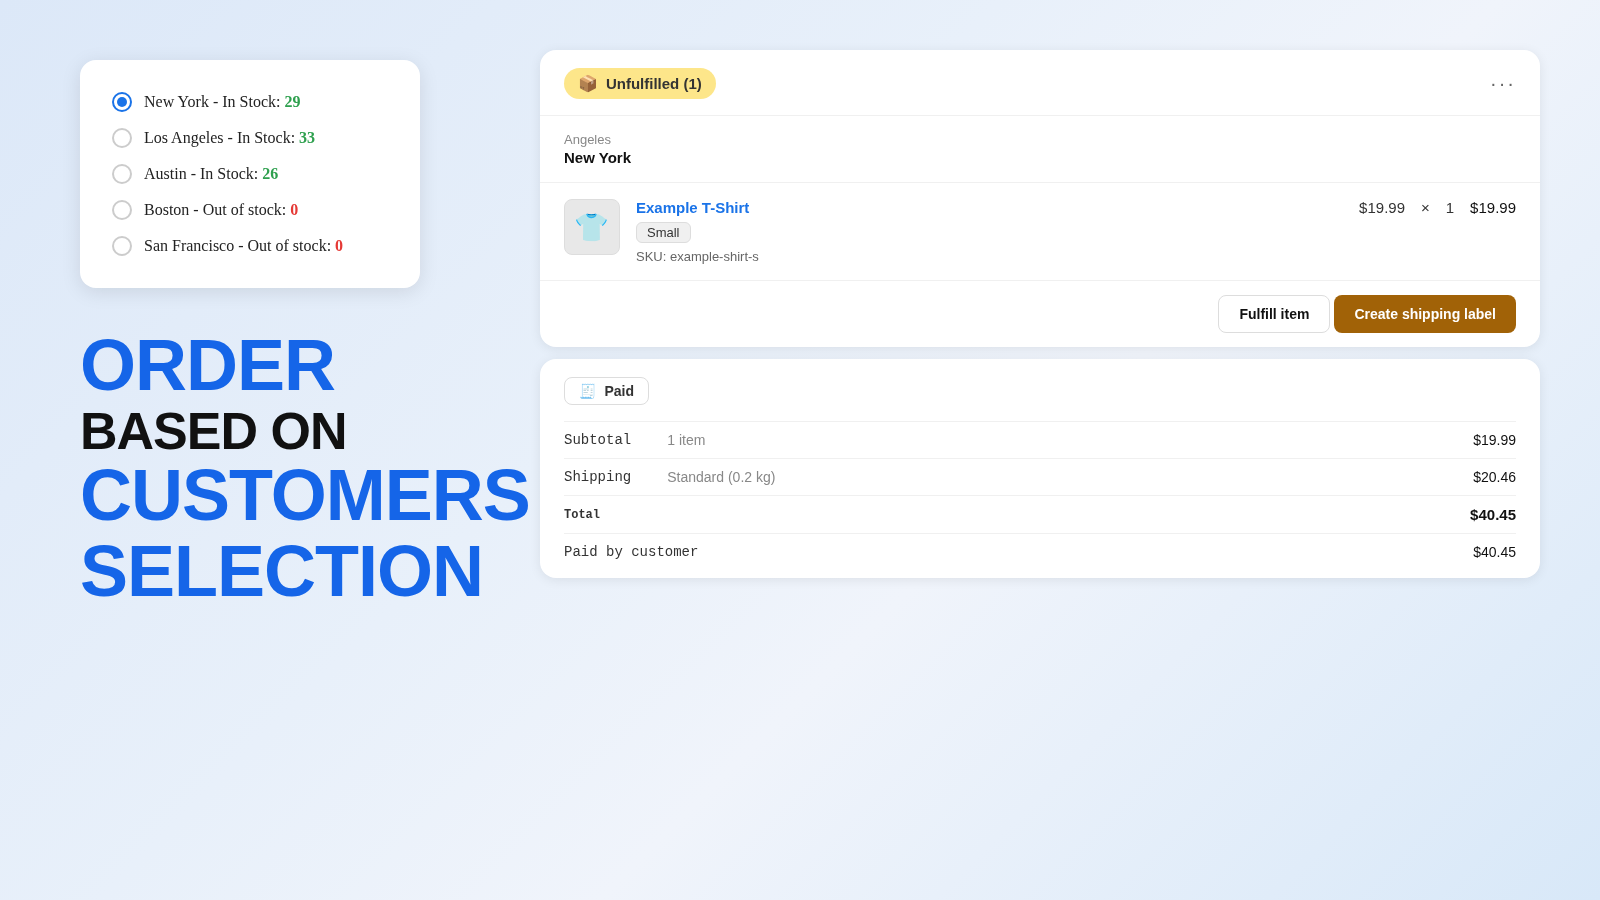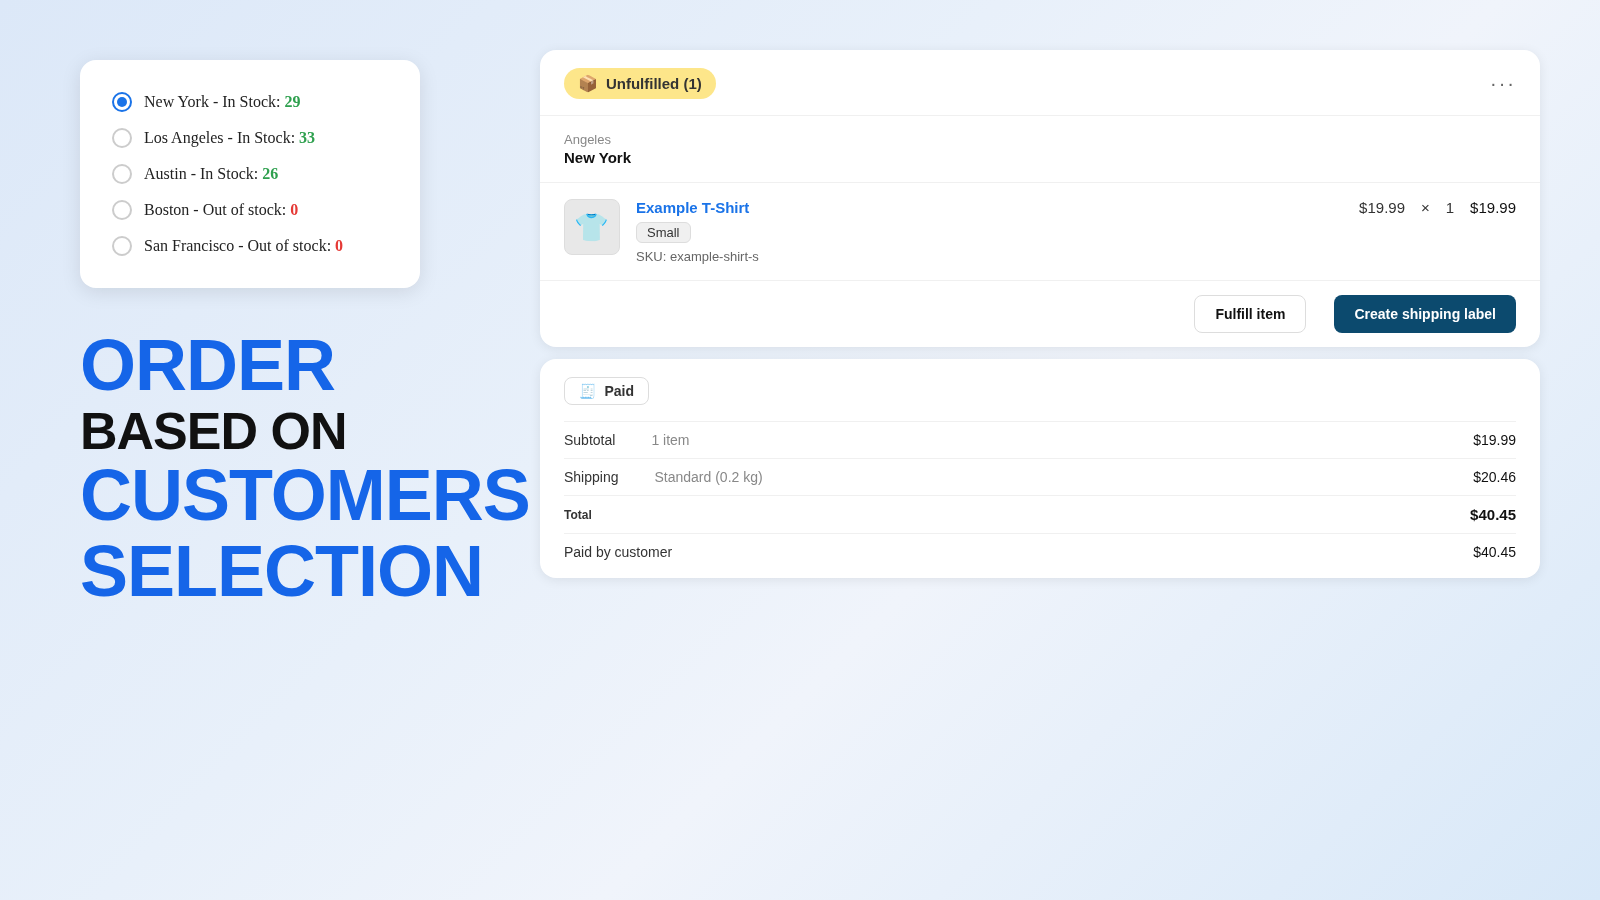--- a/index.html
+++ b/index.html
@@ -215,38 +215,38 @@
 
     .item-total {
       font-size: 15px;
       color: #111;
       font-weight: 500;
     }
 
     .action-bar {
       display: flex;
       justify-content: flex-end;
-      gap: 28px;
+      gap: 4px;
       padding: 14px 24px;
       border-top: 1px solid #f0f0f0;
     }
 
     .btn-secondary {
       background: white;
       border: 1px solid #ddd;
       border-radius: 8px;
       padding: 10px 20px;
       font-size: 14px;
       font-weight: 600;
       color: #111;
       cursor: pointer;
     }
 
     .btn-primary {
-      background: #0c4a6e;
+      background: #a16207;
       border: none;
       border-radius: 8px;
       padding: 10px 20px;
       font-size: 14px;
       font-weight: 600;
       color: white;
       cursor: pointer;
     }
 
     
@@ -282,20 +282,21 @@
       display: flex;
       justify-content: space-between;
       align-items: center;
       padding: 10px 0;
       border-top: 1px solid #f0f0f0;
     }
 
     .payment-row-label {
       font-size: 14px;
       color: #333;
+      font-family: Liberation Mono, monospace;
     }
 
     .payment-row-desc {
       font-size: 14px;
       color: #888;
     }
 
     .payment-row-amount {
       font-size: 14px;
       color: #111;

